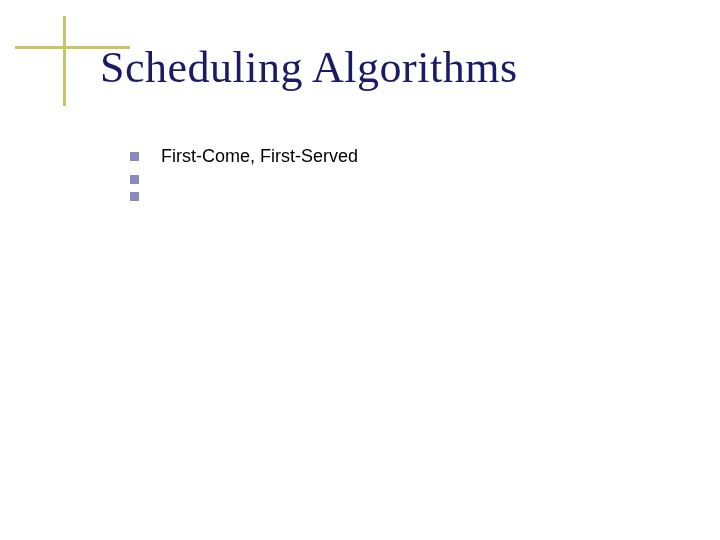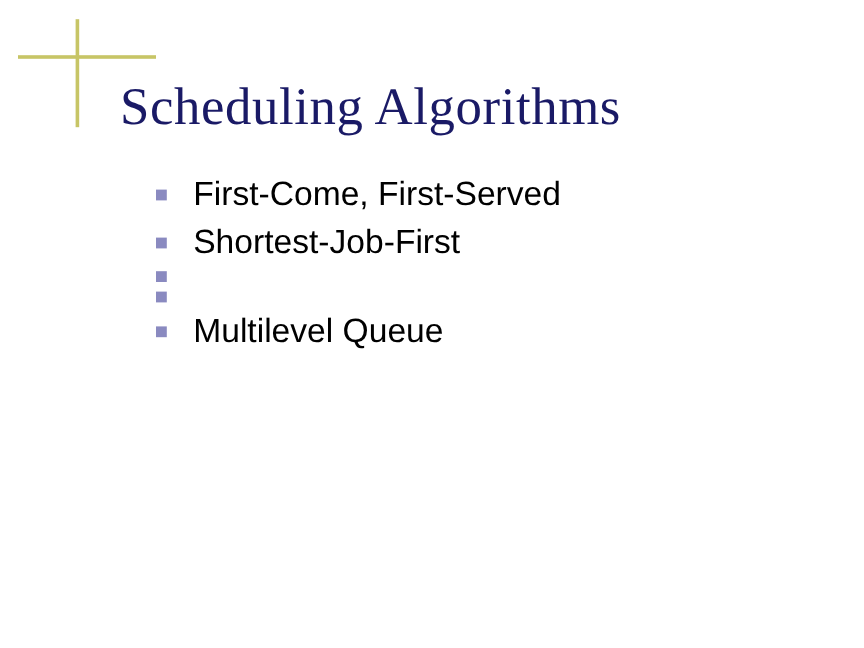--- a/index.html
+++ b/index.html
@@ -33,21 +33,21 @@
     .deco-v {
       position: absolute;
       top: 0;
       left: 48px;
       width: 3px;
       height: 90px;
       background: #c7c566;
     }
     .title {
       position: absolute;
-      top: 63px;
+      top: 42px;
       left: 100px;
       font-family: "Times New Roman", Times, serif;
       font-size: 44px;
       font-weight: 400;
       color: #1a1a66;
       letter-spacing: 0.5px;
     }
     .content {
       position: absolute;
       top: 146px;
@@ -59,21 +59,21 @@
       margin-bottom: 8px;
     }
     .bullet {
       width: 9px;
       height: 9px;
       background: #8a8ac0;
       margin-right: 22px;
       flex-shrink: 0;
     }
     .item-text {
-      font-size: 28px;
+      font-size: 18px;
       color: #000000;
       font-weight: 400;
     }
   </style>
 </head>
 <body>
 
 <div class="decoration">
   <div class="deco-h"></div>
   <div class="deco-v"></div>
@@ -81,25 +81,17 @@
 
 <h1 class="title">Scheduling Algorithms</h1>
 
 <div class="content">
   <div class="list-item">
     <span class="bullet"></span>
     <span class="item-text">First-Come, First-Served</span>
   </div>
   <div class="list-item">
     <span class="bullet"></span>
-    <span class="item-text">Shortest-Job-First</span>
   </div>
   <div class="list-item">
     <span class="bullet"></span>
   </div>
-  <div class="list-item">
-    <span class="bullet"></span>
-  </div>
-  <div class="list-item">
-    <span class="bullet"></span>
-    <span class="item-text">Multilevel Queue</span>
-  </div>
 </div>
 
 </body></html>

